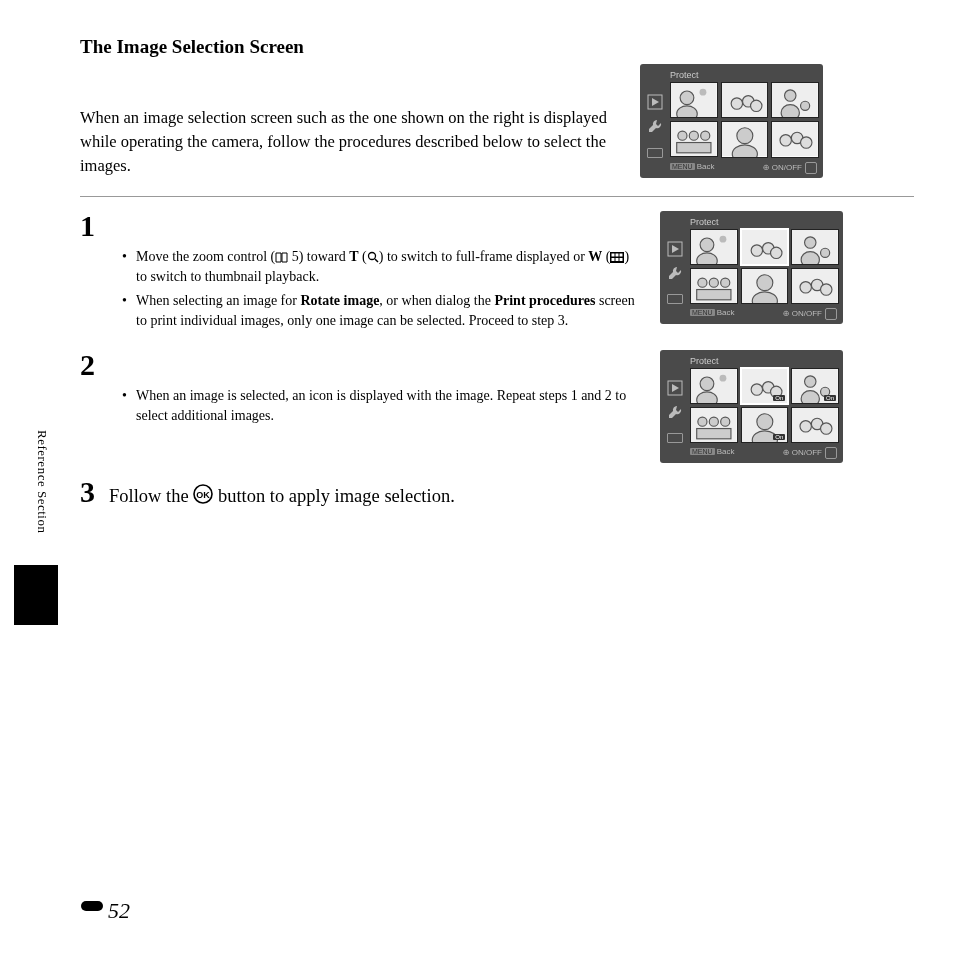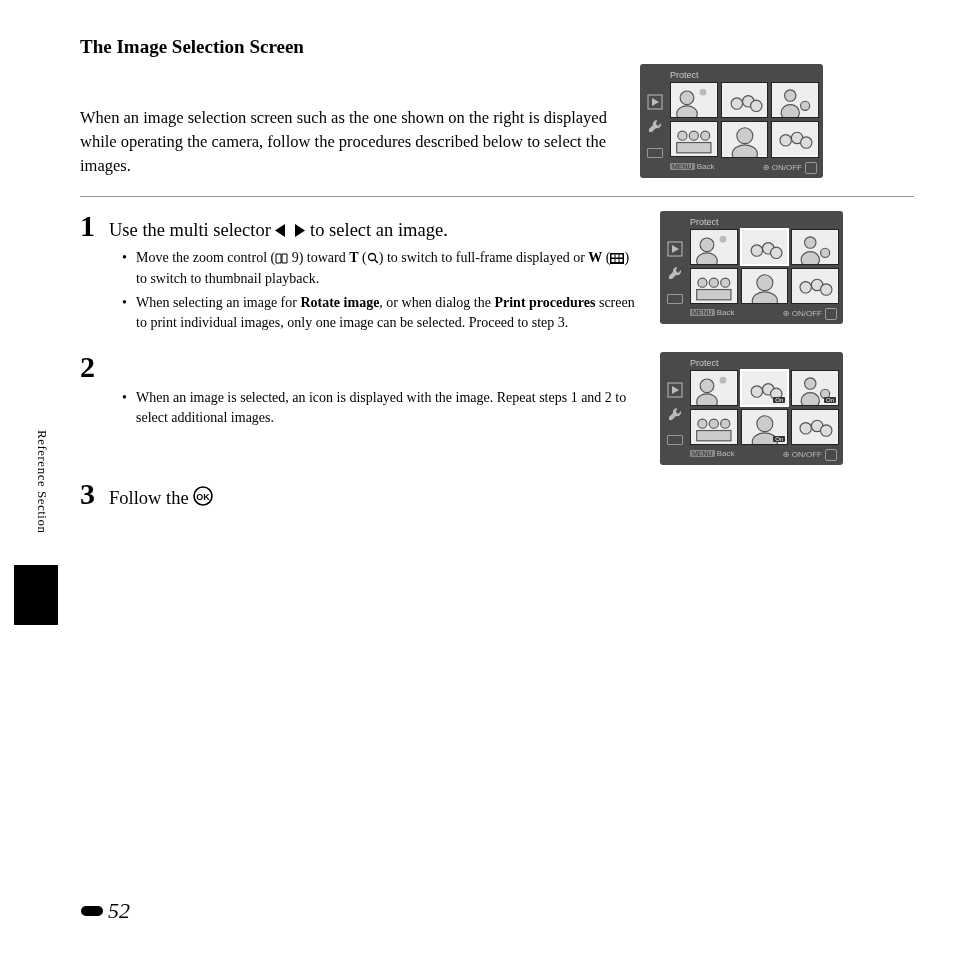--- a/index.html
+++ b/index.html
@@ -25,21 +25,21 @@
   hr.sep{border:none;border-top:1px solid #999;margin:18px 0 14px 0}
   .step{display:flex;gap:20px;align-items:flex-start;margin-bottom:6px}
   .step-content{flex:1;max-width:560px}
   .step-head{display:flex;align-items:baseline;gap:14px;margin-bottom:4px}
   .step-num{font-size:30px;font-weight:bold;line-height:1}
   .step-title{font-size:18.5px;line-height:1.35}
   .bullets{margin:6px 0 0 42px;padding:0;list-style:none}
   .bullets li{font-size:14px;line-height:1.45;margin-bottom:4px;position:relative;padding-left:14px}
   .bullets li:before{content:"•";position:absolute;left:0;top:0}
   .inline-icon{display:inline-block;vertical-align:-2px}
-  .pagenum{position:absolute;left:80px;bottom:30px;font-size:22px;font-style:italic;display:flex;align-items:center;gap:4px}
+  .pagenum{position:absolute;left:80px;bottom:30px;font-size:22px;font-style:italic;display:flex;align-items:flex-start;gap:4px}
   .pagenum svg{width:24px;height:16px}
   b{font-weight:bold}
 </style>
 </head>
 <body>
 
 <div class="page">
   <div class="side-label">Reference Section</div>
   <div class="side-tab"></div>
 
@@ -107,32 +107,26 @@
         </div>
       </div>
   </div>
 
   <hr class="sep">
 
   <div class="step">
     <div class="step-content">
       <div class="step-head">
         <div class="step-num">1</div>
-        <div class="step-title">
-          <span>Use the multi selector </span><svg class="inline-icon" width="30" height="15" viewBox="0 0 30 15">
-              <polygon points="0,7.5 10,1 10,14" fill="#000"></polygon>
-              <polygon points="30,7.5 20,1 20,14" fill="#000"></polygon>
-            </svg><span> to select an image.</span>
-        </div>
       </div>
       <ul class="bullets">
         <li>
           <span>Move the zoom control (</span><svg class="inline-icon" width="13" height="11" viewBox="0 0 13 11">
               <path d="M1 1h5v9H1zM7 1h5v9H7z" fill="none" stroke="#000"></path>
-            </svg><span> 9) toward </span><b>T</b><span> (</span><svg class="inline-icon" width="12" height="12" viewBox="0 0 12 12">
+            </svg><span> 5) toward </span><b>T</b><span> (</span><svg class="inline-icon" width="12" height="12" viewBox="0 0 12 12">
               <circle cx="5" cy="5" r="3.5" fill="none" stroke="#000" stroke-width="1.3"></circle>
               <line x1="8" y1="8" x2="11" y2="11" stroke="#000" stroke-width="1.5"></line>
             </svg><span>) to switch to full-frame displayed or </span><b>W</b><span> (</span><svg class="inline-icon" width="14" height="11" viewBox="0 0 14 11">
               <rect x="0" y="0" width="14" height="11" fill="#000"></rect>
               <rect x="1.5" y="1.5" width="3" height="3" fill="#fff"></rect>
               <rect x="5.5" y="1.5" width="3" height="3" fill="#fff"></rect>
               <rect x="9.5" y="1.5" width="3" height="3" fill="#fff"></rect>
               <rect x="1.5" y="6" width="3" height="3" fill="#fff"></rect>
               <rect x="5.5" y="6" width="3" height="3" fill="#fff"></rect>
               <rect x="9.5" y="6" width="3" height="3" fill="#fff"></rect>
@@ -275,21 +269,21 @@
   </div>
 
   <div class="step" style="margin-top:14px">
     <div class="step-content" style="max-width:780px">
       <div class="step-head">
         <div class="step-num">3</div>
         <div class="step-title">
           <span>Follow the </span><svg class="inline-icon" width="20" height="20" viewBox="0 0 20 20">
               <circle cx="10" cy="10" r="9" fill="none" stroke="#000" stroke-width="1.6"></circle>
               <text x="10" y="13.5" text-anchor="middle" font-size="9" font-family="Arial" font-weight="bold">OK</text>
-            </svg>
+            </svg><span> button to apply image selection.</span>
         </div>
       </div>
     </div>
   </div>
 
   <div class="pagenum">
     <svg viewBox="0 0 24 16">
         <circle cx="6" cy="8" r="5" fill="#000"></circle>
         <circle cx="18" cy="8" r="5" fill="#000"></circle>
         <rect x="6" y="3" width="12" height="10" fill="#000"></rect>

